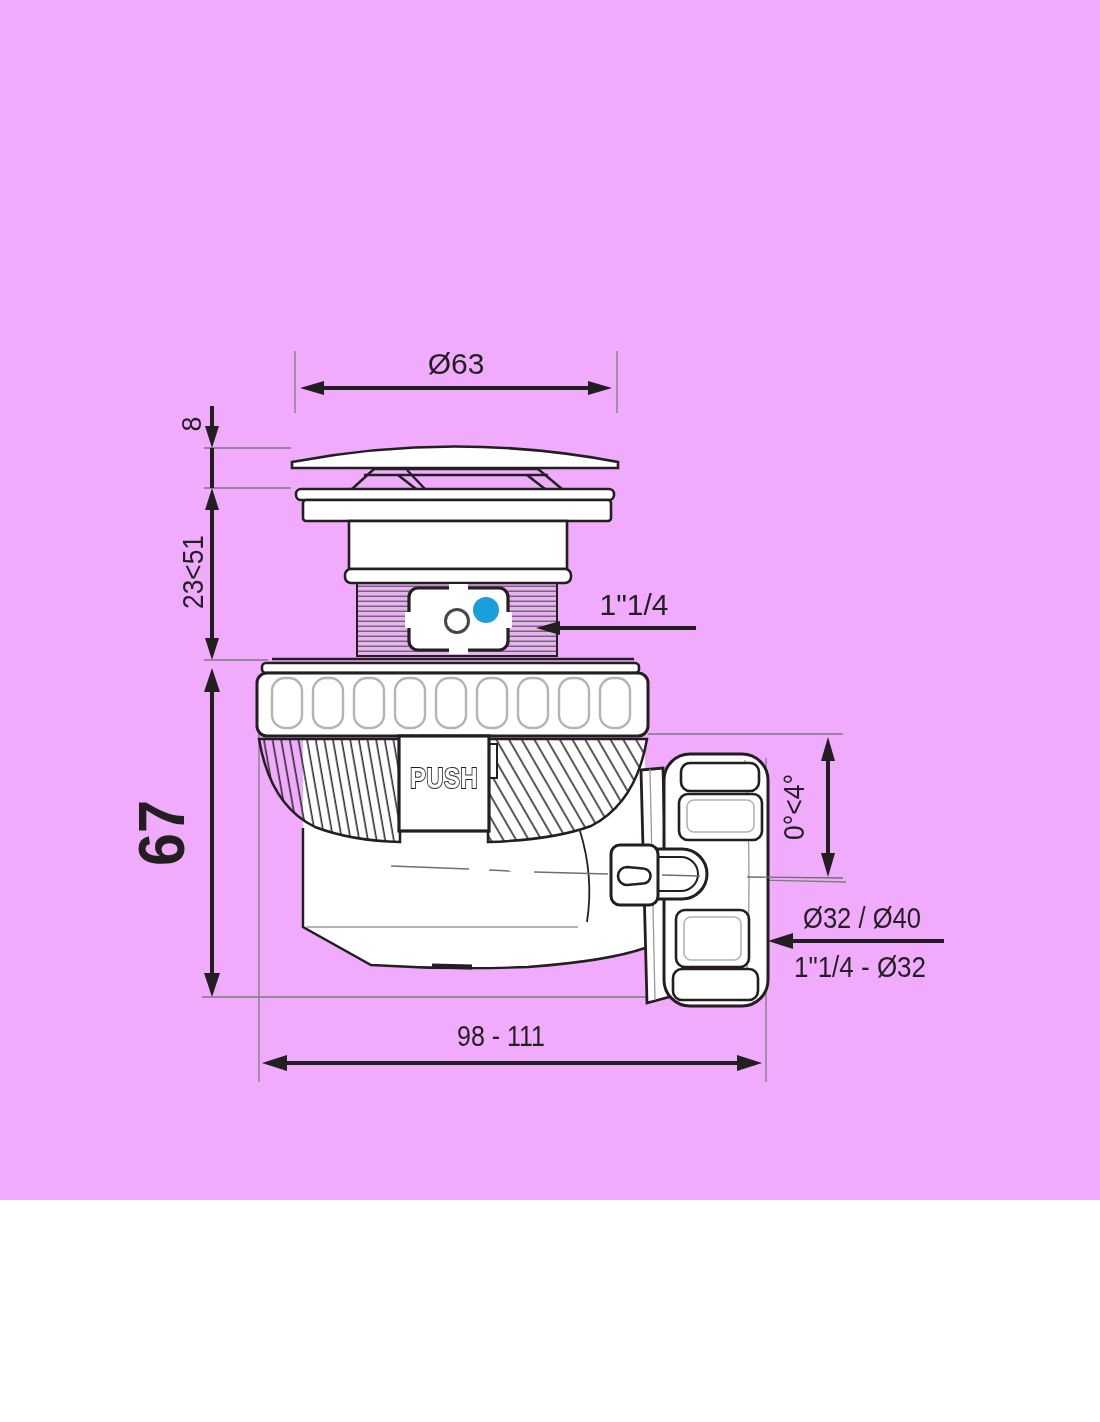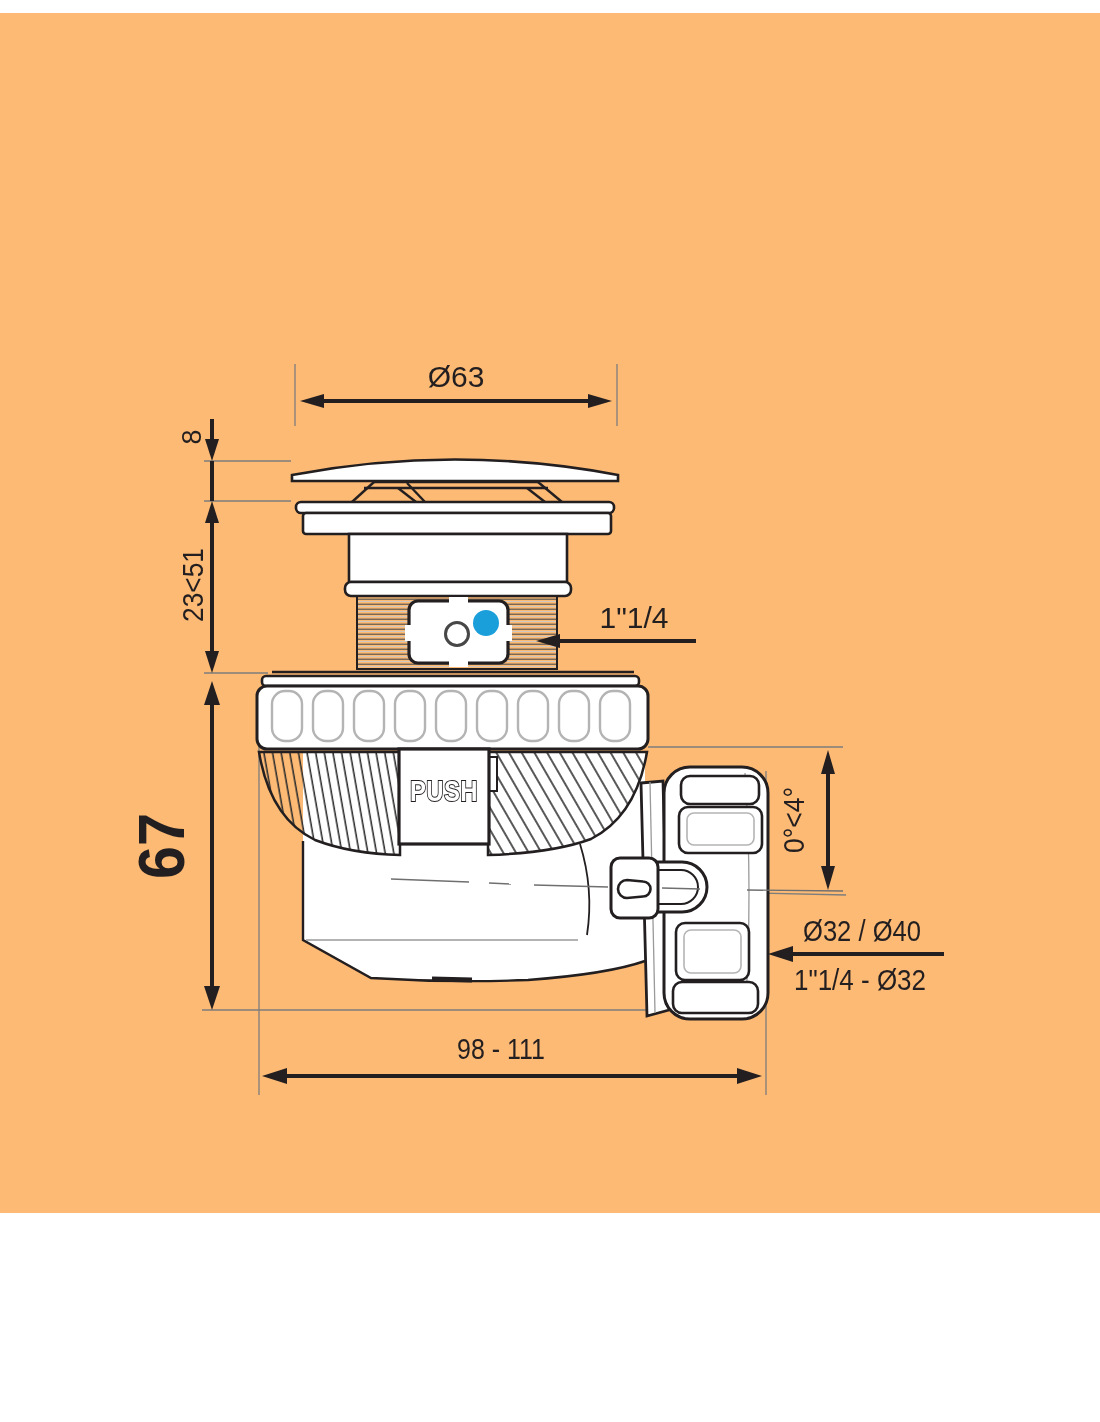--- a/index.html
+++ b/index.html
@@ -1,17 +1,17 @@
 <!DOCTYPE html>
 <html><head>
 <meta charset="utf-8">
 <style>
   html,body{margin:0;padding:0;background:#fff;}
-  .stage{position:relative;width:1100px;height:1200px;background:#fdba74;overflow:hidden;
-         font-family:"Liberation Sans",sans-serif;margin-top:13px;}
+  .stage{position:relative;width:1100px;height:1200px;background:#f0abfc;overflow:hidden;
+         font-family:"Liberation Sans",sans-serif;}
   svg{position:absolute;left:0;top:0;}
   svg text{fill:#231f20;font-family:"Liberation Sans",sans-serif;}
   .dimtxt{font-size:30px;}
   .outline{fill:#ffffff;stroke:#231f20;stroke-width:2.6;}
   .stroke-only{fill:none;stroke:#231f20;stroke-width:2.4;}
   .dimline{stroke:#231f20;stroke-width:4;fill:none;}
   .extline{stroke:#7d7d7d;stroke-width:1.3;fill:none;}
   .arrow{fill:#231f20;stroke:none;}
   .rib{fill:none;stroke:#b4b4b4;stroke-width:2.4;}
   .faint{stroke:#9a9a9a;stroke-width:1.3;fill:none;}

